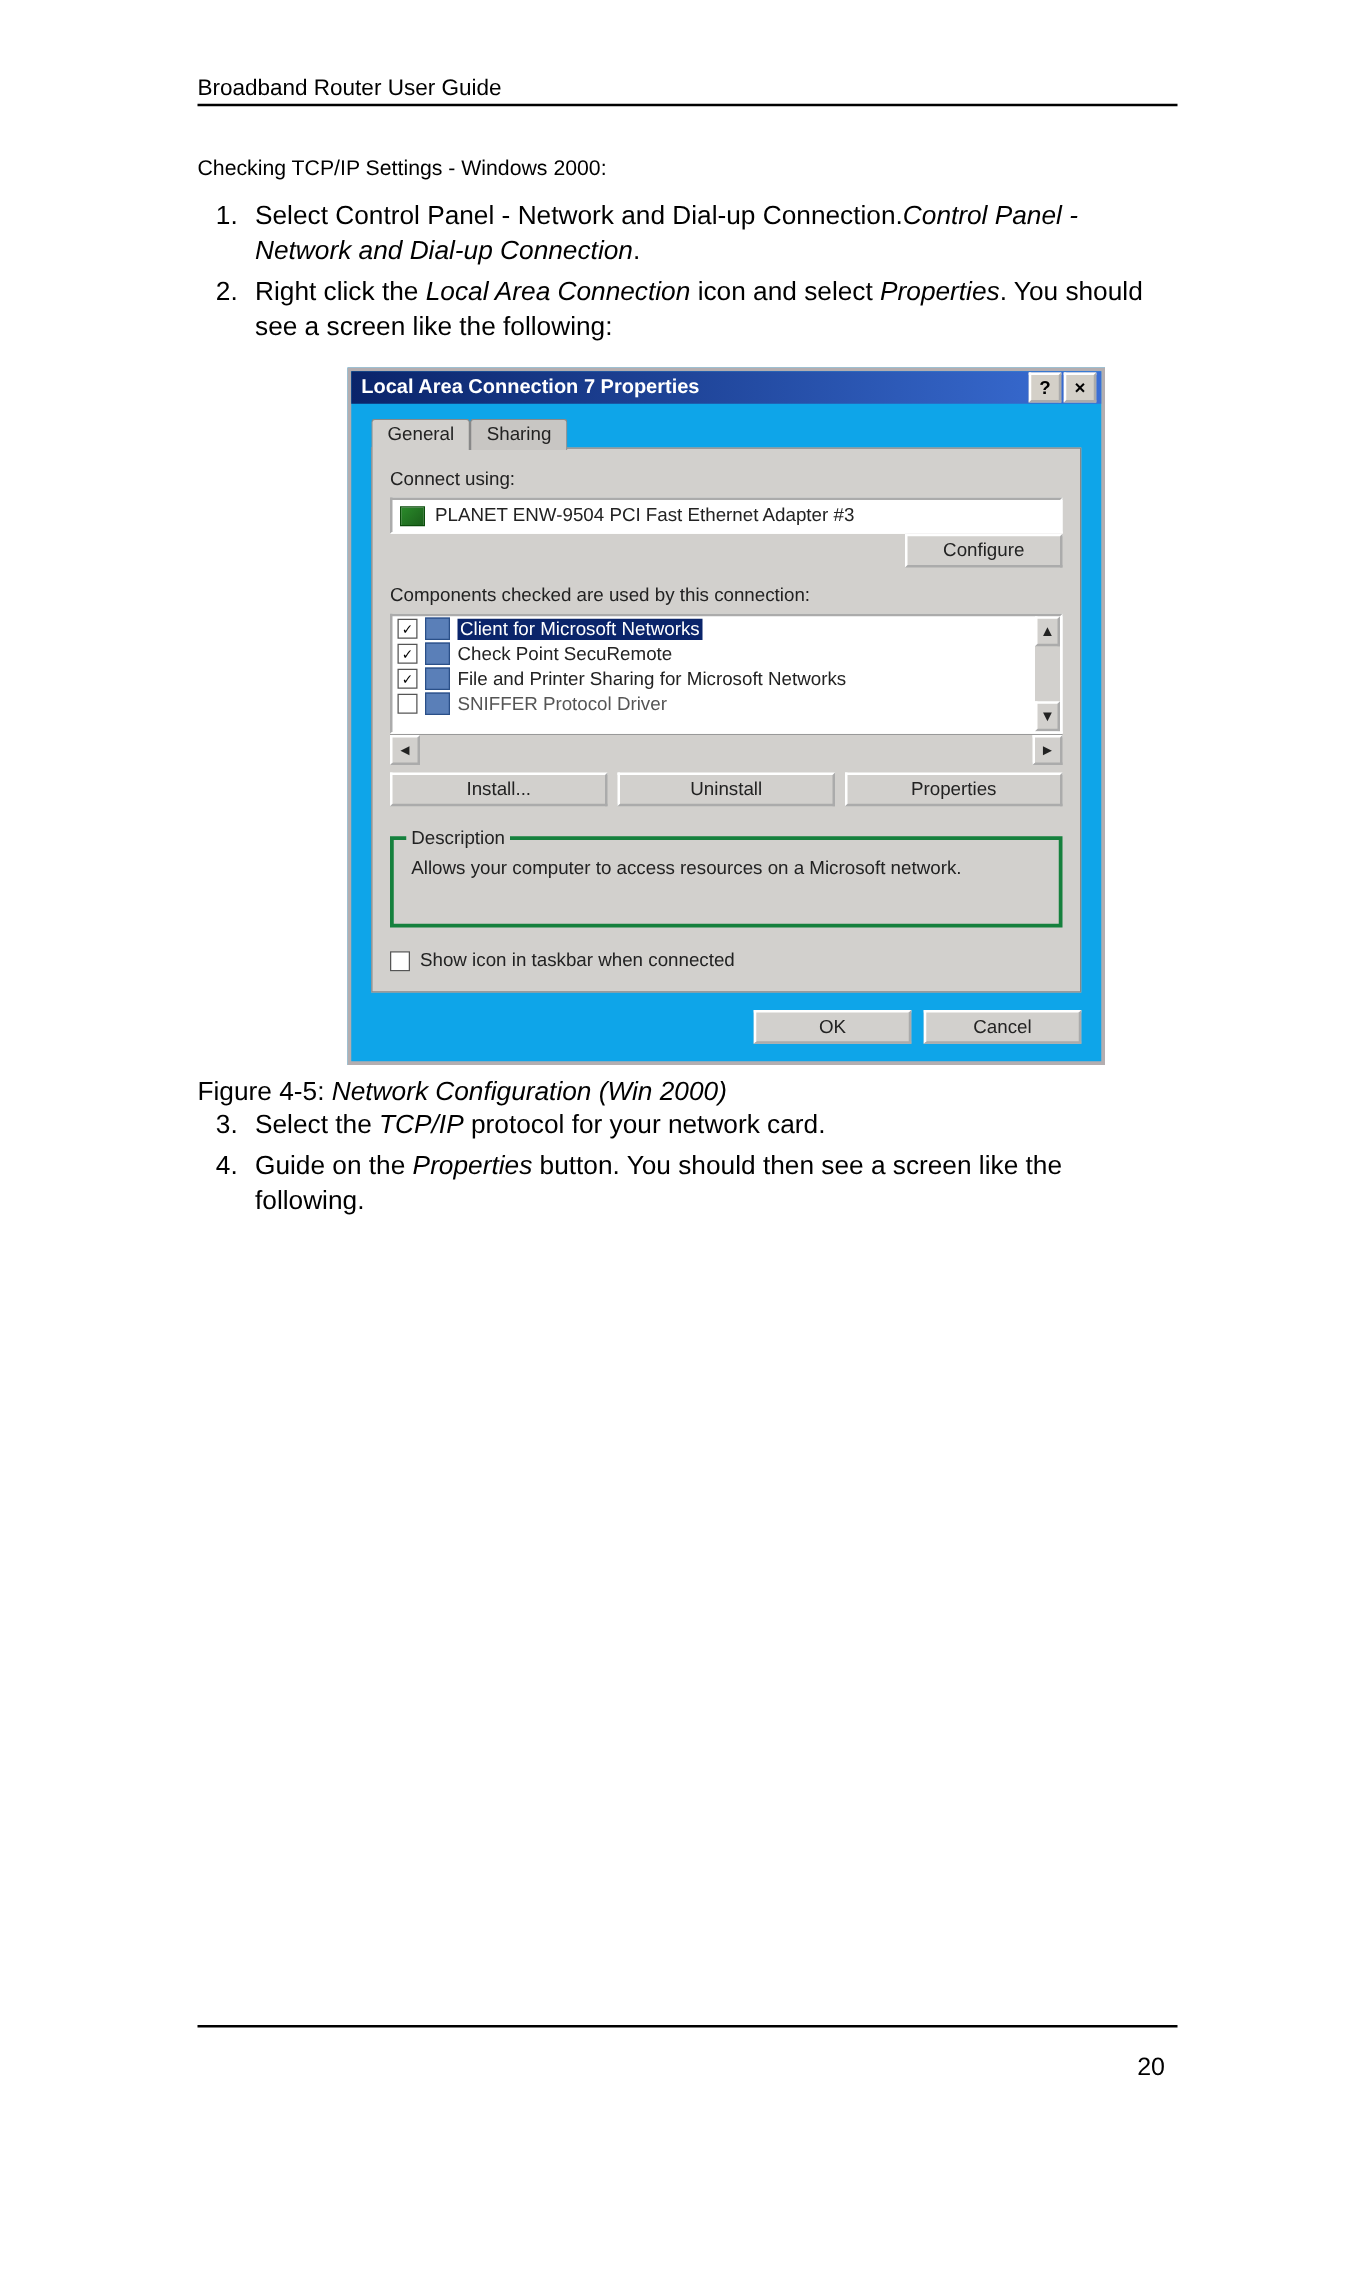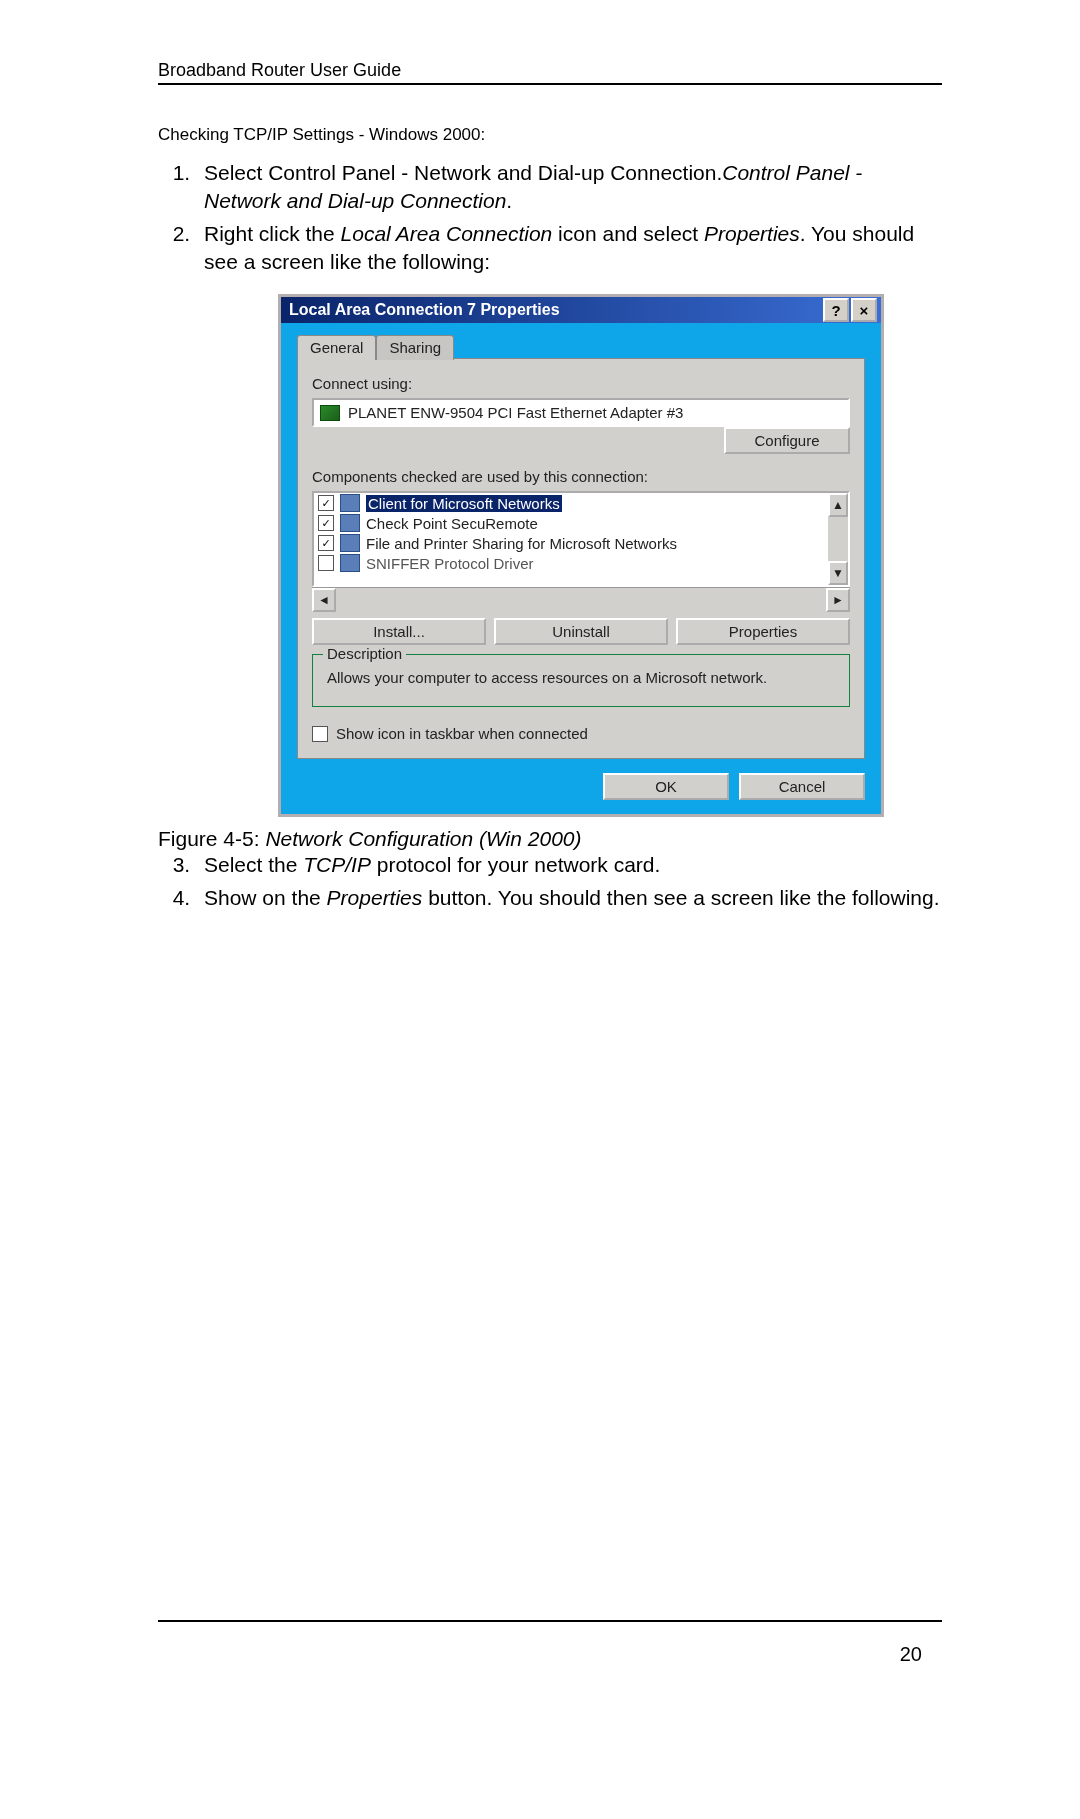--- a/index.html
+++ b/index.html
@@ -7,21 +7,21 @@
   .header-line{font-size:18px;font-family:Arial;margin-bottom:2px}
   .hr{border:none;border-top:2px solid #000;margin:0 0 40px 0}
   .section-title{font-weight:normal;font-size:17px;margin-bottom:14px}
   ol.steps{list-style:decimal;padding-left:38px;margin:0;font-size:21px;line-height:1.35}
   ol.steps li{padding-left:8px;margin-bottom:4px}
   .italic{font-style:italic}
   .figure-wrap{margin:18px 0 10px 120px}
   .caption{text-align:left;font-size:21px;margin-top:10px}
   .caption .fig-label{}
   .caption .fig-title{font-style:italic}
-  .pagenum{position:absolute;bottom:34px;right:100px;font-size:20px}
+  .pagenum{position:absolute;bottom:34px;right:90px;font-size:20px}
   .footer-hr{position:absolute;bottom:70px;left:100px;right:80px;border:none;border-top:2px solid #000}
 
   
   .dialog{width:600px;border:3px solid #b4aeb0;background:#0ea5e9;font-family:"Microsoft Sans Serif","Trebuchet MS",Arial;font-size:15px;color:#222}
   .titlebar{height:26px;background:linear-gradient(to right,#0a246a,#3a6ed5);display:flex;align-items:center;padding:0 4px 0 8px}
   .titlebar-text{color:#fff;font-weight:bold;font-size:16px;flex:1}
   .tbtn{width:22px;height:20px;background:#d4d0c8;border:2px outset #fff;margin-left:2px;display:flex;align-items:center;justify-content:center;font-weight:bold;font-size:15px;color:#000}
   .body{padding:12px 16px 14px 16px}
   .tabs{display:flex;gap:0;margin-bottom:-2px}
   .tab{border:1px solid #888;border-bottom:none;border-top-left-radius:3px;border-top-right-radius:3px;padding:3px 12px 4px 12px;background:#d2d0cd;font-size:15px;position:relative;z-index:2}
@@ -37,21 +37,21 @@
   .li{display:flex;align-items:center;gap:6px;padding:1px 4px;font-size:15px;white-space:nowrap}
   .li .cb{width:14px;height:14px;border:1px solid #555;background:#fff;display:flex;align-items:center;justify-content:center;font-size:11px;color:#000}
   .li .ico{width:18px;height:16px;background:#5a7fb8;border:1px solid #2a4f88}
   .li.sel .txt{background:#0a246a;color:#fff;padding:0 2px}
   .li.cut{color:#555}
   .sb{position:absolute;right:0;top:0;bottom:0;width:20px;background:#d2d0cd;display:flex;flex-direction:column;justify-content:space-between}
   .sbtn{height:20px;border:2px outset #fff;background:#d2d0cd;display:flex;align-items:center;justify-content:center;font-size:12px}
   .hsb{height:20px;background:#d2d0cd;display:flex;justify-content:space-between;border-top:1px solid #999}
   .btnrow{display:flex;justify-content:space-between;gap:8px;margin-top:10px}
   .btnrow .btn{flex:1}
-  .groupbox{border:1px solid #15803d;margin-top:9px;padding:10px 12px 16px 12px;position:relative}
+  .groupbox{border:3px solid #15803d;margin-top:24px;padding:10px 12px 32px 12px;position:relative}
   .groupbox .legend{position:absolute;top:-10px;left:10px;background:#d2d0cd;padding:0 4px;font-size:15px}
   .desc{font-size:15px;padding:4px 2px}
   .chk{display:flex;align-items:center;gap:8px;margin-top:18px;font-size:15px}
   .chk .cb{width:14px;height:14px;border:1px solid #555;background:#fff}
   .okrow{display:flex;justify-content:flex-end;gap:10px;margin-top:14px}
 </style>
 </head>
 <body>
 
 <div class="page">
@@ -148,19 +148,19 @@
 
   <div class="caption">
     <span class="fig-label">Figure 4-5: </span><span class="fig-title">Network Configuration (Win 2000)</span>
   </div>
 
   <ol class="steps" start="3">
     <li>
       <span>Select the </span><span class="italic">TCP/IP</span><span> protocol for your network card.</span>
     </li>
     <li>
-      <span>Show on the </span><span class="italic">Properties</span><span> button. You should then see a screen like the following.</span>
+      <span>Guide on the </span><span class="italic">Properties</span><span> button. You should then see a screen like the following.</span>
     </li>
   </ol>
 
   <hr class="footer-hr">
   <div class="pagenum">20</div>
 </div>
 
 </body></html>

